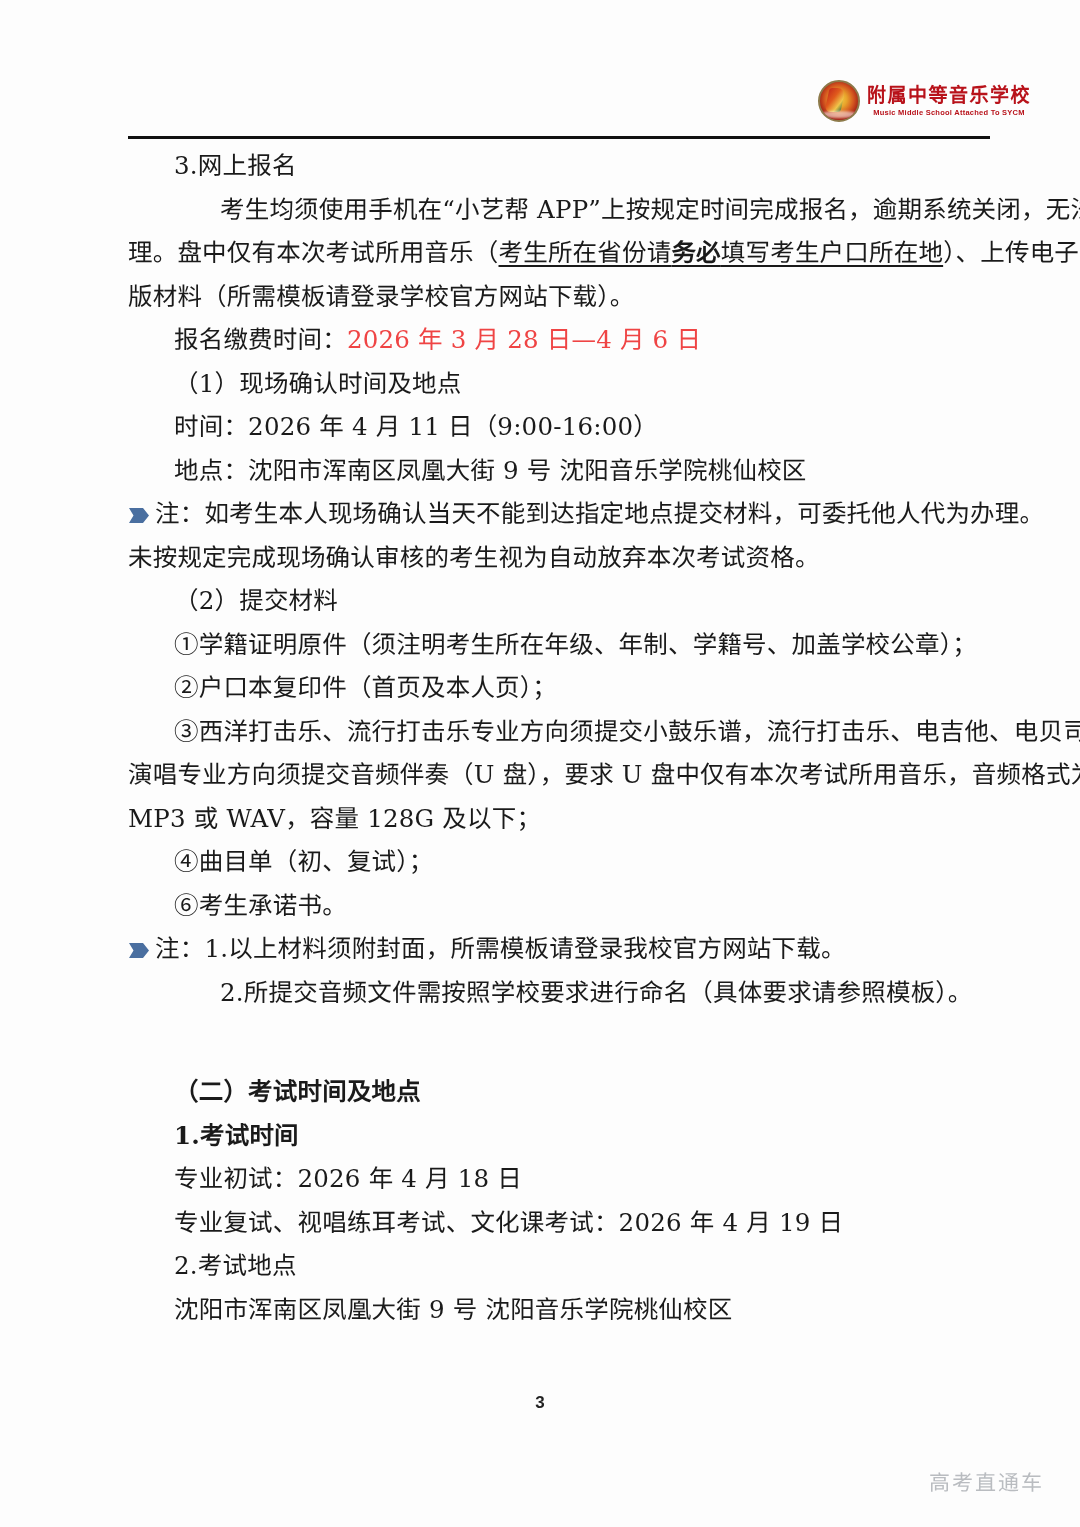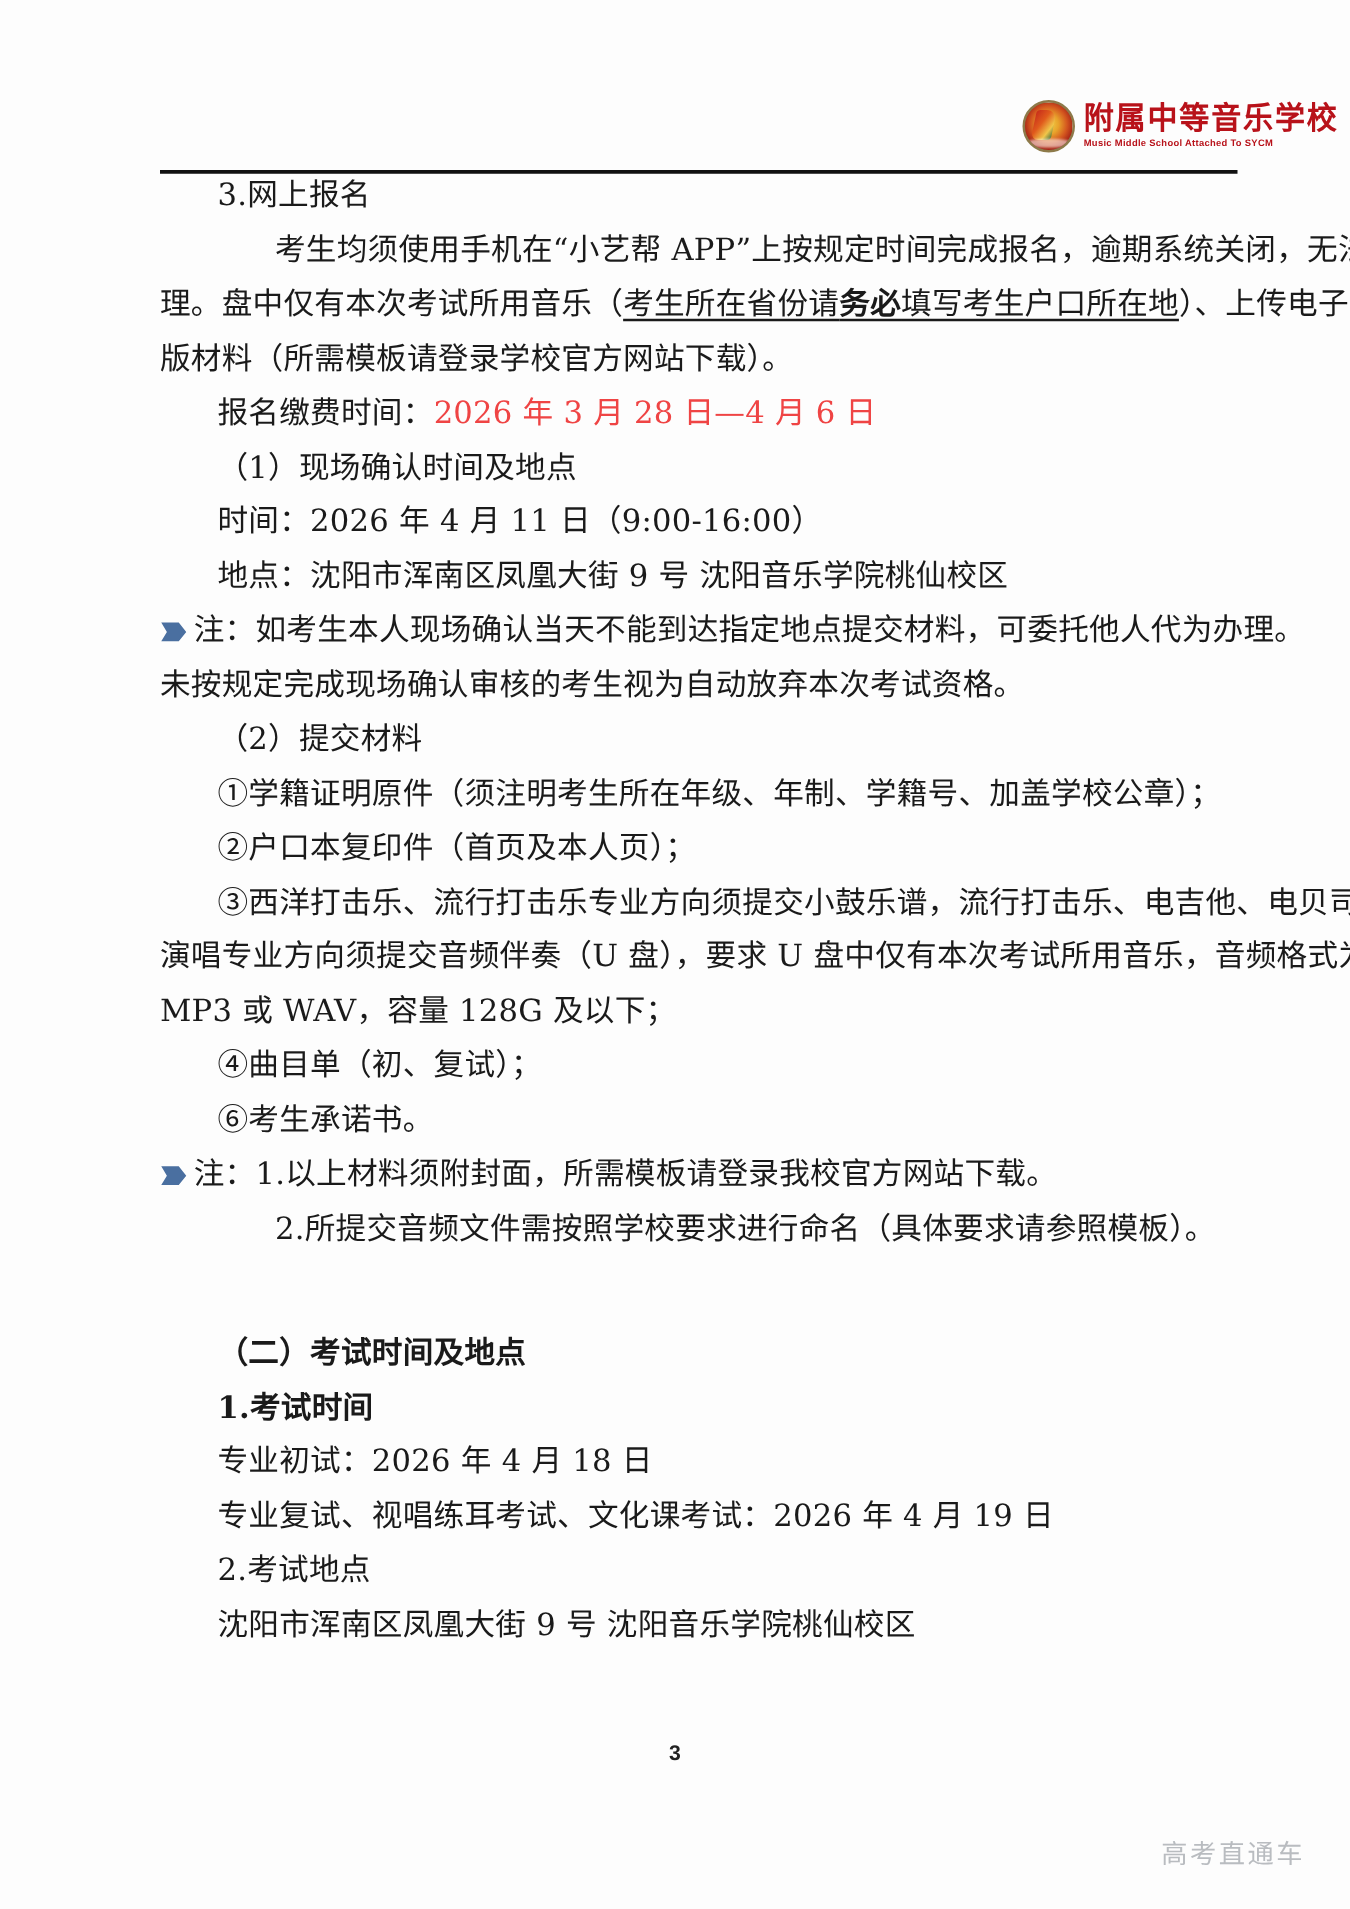--- a/index.html
+++ b/index.html
@@ -58,50 +58,51 @@
     position: absolute;
     left: 0; right: 0; bottom: 2px;
     height: 7px;
     background: rgba(255,255,255,0.55);
     border-radius: 50%;
     filter: blur(1px);
   }
   .logo-text { display: flex; flex-direction: column; line-height: 1; }
   .logo-cn {
     font-family: "DejaVu Serif", "Liberation Serif", serif;
-    font-size: 24px;
+    font-size: 19px;
     font-weight: 700;
     color: #b8121a;
     letter-spacing: 1.5px;
     white-space: nowrap;
     transform: scaleY(1.05);
   }
   .logo-en {
     font-family: "Liberation Sans", sans-serif;
     font-size: 7.5px;
     font-weight: 700;
     color: #b8121a;
     letter-spacing: 0.25px;
     margin-top: 4px;
     white-space: nowrap;
+    text-align: center;
   }
 
   .header-rule {
     position: absolute;
     top: 136px;
     left: 128px;
     width: 862px;
     height: 0;
     border-top: 3px solid #111111;
   }
 
   
   .content {
     position: absolute;
-    top: 134px;
+    top: 144px;
     left: 128px;
     width: 862px;
   }
   p.line {
     margin: 0;
     font-size: 24.5px;
     line-height: 43.5px;
     letter-spacing: 0.2px;
     white-space: nowrap;
     color: #1a1a1a;

